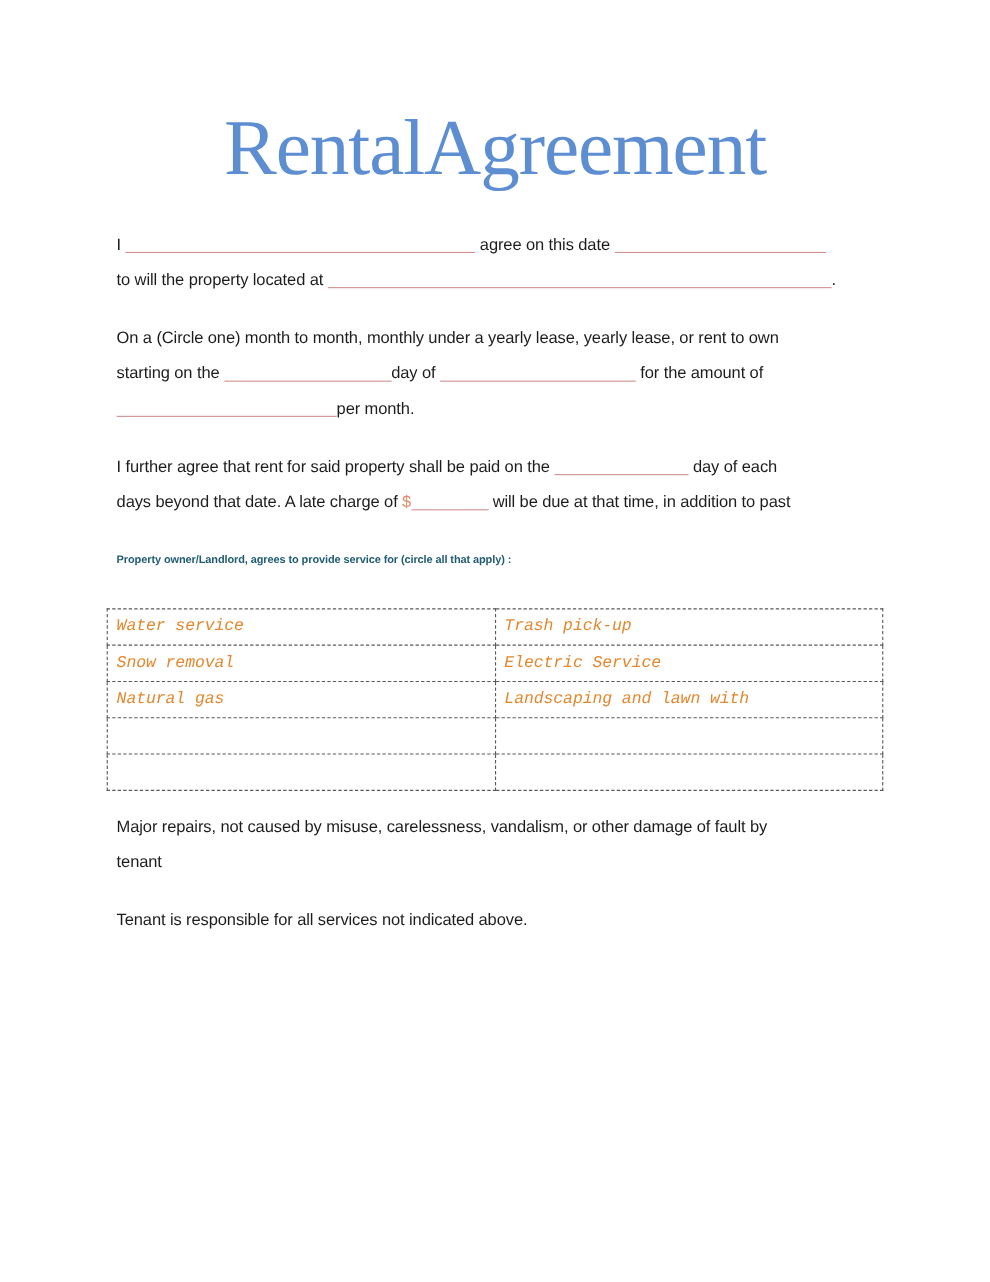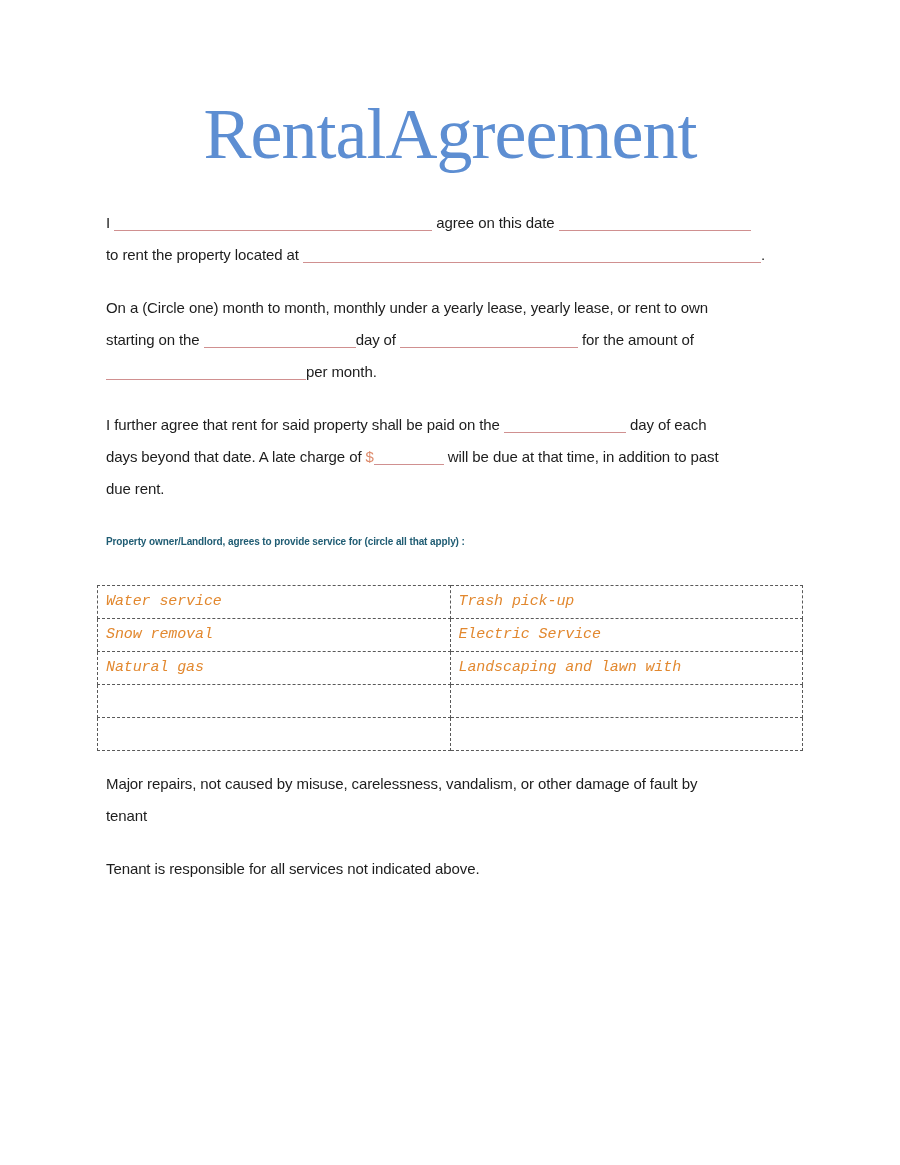--- a/index.html
+++ b/index.html
@@ -70,31 +70,30 @@
 </style>
 </head>
 <body>
 
 <div class="page" style="--title-color: #5d8ed2; --body-color: #1d1d1d; --blank-color: #d09090; --dollar-color: #dd8a6b; --heading-color: #1f5c73; --service-color: #e2882f; --table-border: #595959;">
   <h1 class="doc-title">RentalAgreement</h1>
   <div class="body-content">
     <div id="intro-paragraphs">
         <div class="para">
           <div class="line"><span>I </span><span class="blank" style="width: 318px;"></span><span> agree on this date </span><span class="blank" style="width: 192px;"></span></div>
-          <div class="line"><span>to rent the property located at </span><span class="blank" style="width: 458px;"></span><span>.</span></div>
+          <div class="line"><span>to will the property located at </span><span class="blank" style="width: 458px;"></span><span>.</span></div>
         </div>
         <div class="para">
           <div class="line"><span>On a (Circle one) month to month, monthly under a yearly lease, yearly lease, or rent to own</span></div>
           <div class="line"><span>starting on the </span><span class="blank" style="width: 152px;"></span><span>day of </span><span class="blank" style="width: 178px;"></span><span> for the amount of</span></div>
           <div class="line"><span class="blank" style="width: 200px;"></span><span>per month.</span></div>
         </div>
         <div class="para">
           <div class="line"><span>I further agree that rent for said property shall be paid on the </span><span class="blank" style="width: 122px;"></span><span> day of each</span></div>
           <div class="line"><span>days beyond that date. A late charge of </span><span class="dollar">$</span><span class="blank" style="width: 70px;"></span><span> will be due at that time, in addition to past</span></div>
-          <div class="line"><span>due rent.</span></div>
         </div>
       </div>
     <h2 class="section-heading">Property owner/Landlord, agrees to provide service for (circle all that apply) :</h2>
     <table class="services">
       <tbody id="services-body">
           <tr>
             <td>Water service</td>
             <td>Trash pick-up</td>
           </tr>
           <tr>

